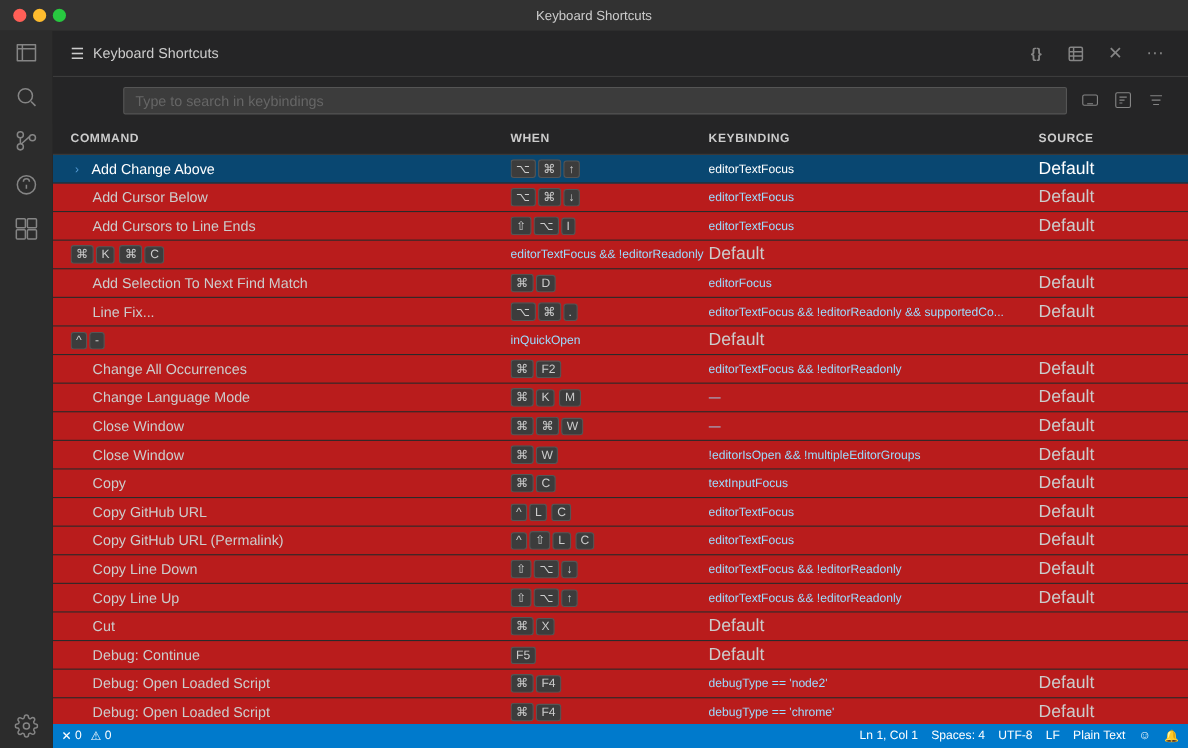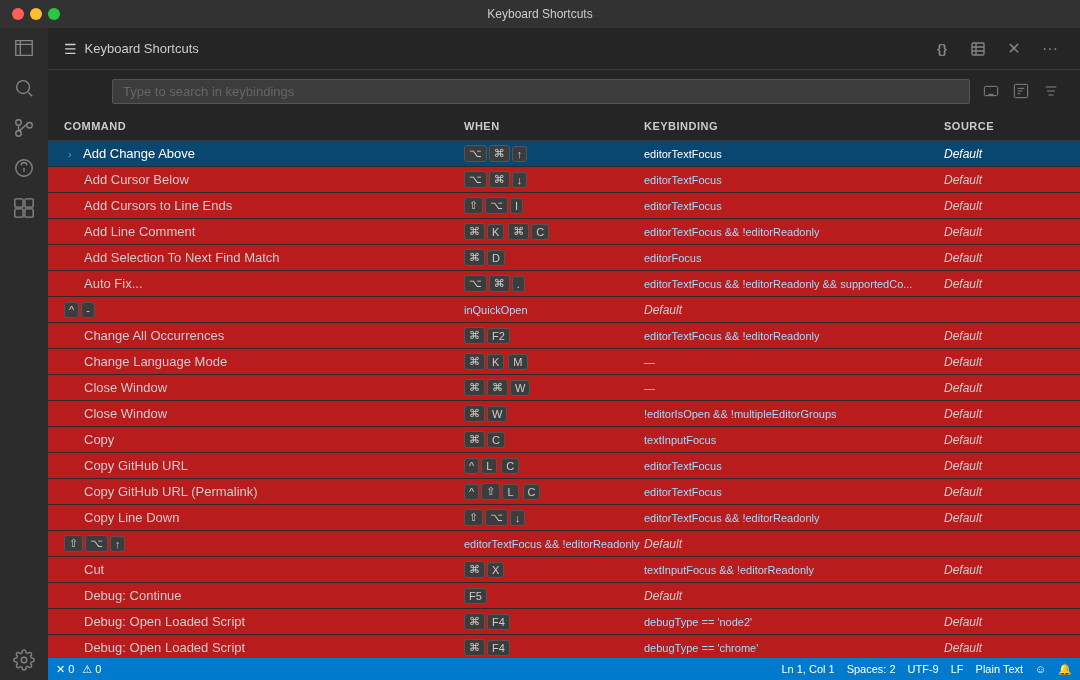--- a/index.html
+++ b/index.html
@@ -231,23 +231,22 @@
       padding: 1px 4px;
       font-size: 11px;
       font-family: inherit;
       color: #cccccc;
     }
     .when-cell {
       font-size: 11px;
       color: #9cdcfe;
     }
     .source-cell {
-      font-size: 12px;
-      color: #cccccc;
-      font-style: italic;
+      font-size: 16px;
+      color: #cccccc;
     }
     
     .status-bar {
       height: 22px;
       background: #007acc;
       display: flex;
       align-items: center;
       padding: 0 8px;
       flex-shrink: 0;
     }
@@ -424,23 +423,20 @@
             </div>
             <div class="cell keybinding">
               <kbd>⇧</kbd>
               <kbd>⌥</kbd>
               <kbd>I</kbd>
             </div>
             <div class="cell when-cell">editorTextFocus</div>
             <div class="cell source-cell">Default</div>
           </div>
           <div class="table-row">
-            <div class="cell command">
-              <span>Add Line Comment</span>
-            </div>
             <div class="cell keybinding">
               <kbd>⌘</kbd>
               <kbd>K</kbd>
               <span> </span>
               <kbd>⌘</kbd>
               <kbd>C</kbd>
             </div>
             <div class="cell when-cell">editorTextFocus &amp;&amp; !editorReadonly</div>
             <div class="cell source-cell">Default</div>
           </div>
@@ -450,21 +446,21 @@
             </div>
             <div class="cell keybinding">
               <kbd>⌘</kbd>
               <kbd>D</kbd>
             </div>
             <div class="cell when-cell">editorFocus</div>
             <div class="cell source-cell">Default</div>
           </div>
           <div class="table-row">
             <div class="cell command">
-              <span>Auto Fix...</span>
+              <span>Line Fix...</span>
             </div>
             <div class="cell keybinding">
               <kbd>⌥</kbd>
               <kbd>⌘</kbd>
               <kbd>.</kbd>
             </div>
             <div class="cell when-cell">editorTextFocus &amp;&amp; !editorReadonly &amp;&amp; supportedCo...</div>
             <div class="cell source-cell">Default</div>
           </div>
           <div class="table-row">
@@ -566,37 +562,39 @@
             </div>
             <div class="cell keybinding">
               <kbd>⇧</kbd>
               <kbd>⌥</kbd>
               <kbd>↓</kbd>
             </div>
             <div class="cell when-cell">editorTextFocus &amp;&amp; !editorReadonly</div>
             <div class="cell source-cell">Default</div>
           </div>
           <div class="table-row">
+            <div class="cell command">
+              <span>Copy Line Up</span>
+            </div>
             <div class="cell keybinding">
               <kbd>⇧</kbd>
               <kbd>⌥</kbd>
               <kbd>↑</kbd>
             </div>
             <div class="cell when-cell">editorTextFocus &amp;&amp; !editorReadonly</div>
             <div class="cell source-cell">Default</div>
           </div>
           <div class="table-row">
             <div class="cell command">
               <span>Cut</span>
             </div>
             <div class="cell keybinding">
               <kbd>⌘</kbd>
               <kbd>X</kbd>
             </div>
-            <div class="cell when-cell">textInputFocus &amp;&amp; !editorReadonly</div>
             <div class="cell source-cell">Default</div>
           </div>
           <div class="table-row">
             <div class="cell command">
               <span>Debug: Continue</span>
             </div>
             <div class="cell keybinding">
               <kbd>F5</kbd>
             </div>
             <div class="cell source-cell">Default</div>
@@ -633,22 +631,22 @@
           <span>✕</span>
           <span>0</span>
         </div>
         <div class="status-item">
           <span>⚠</span>
           <span>0</span>
         </div>
       </div>
       <div class="status-right">
         <span class="status-item">Ln 1, Col 1</span>
-        <span class="status-item">Spaces: 2</span>
-        <span class="status-item">UTF-9</span>
+        <span class="status-item">Spaces: 4</span>
+        <span class="status-item">UTF-8</span>
         <span class="status-item">LF</span>
         <span class="status-item">Plain Text</span>
         <span class="status-item">☺</span>
         <span class="status-item">🔔</span>
       </div>
     </div>
 
   </div>
 </div>
 

